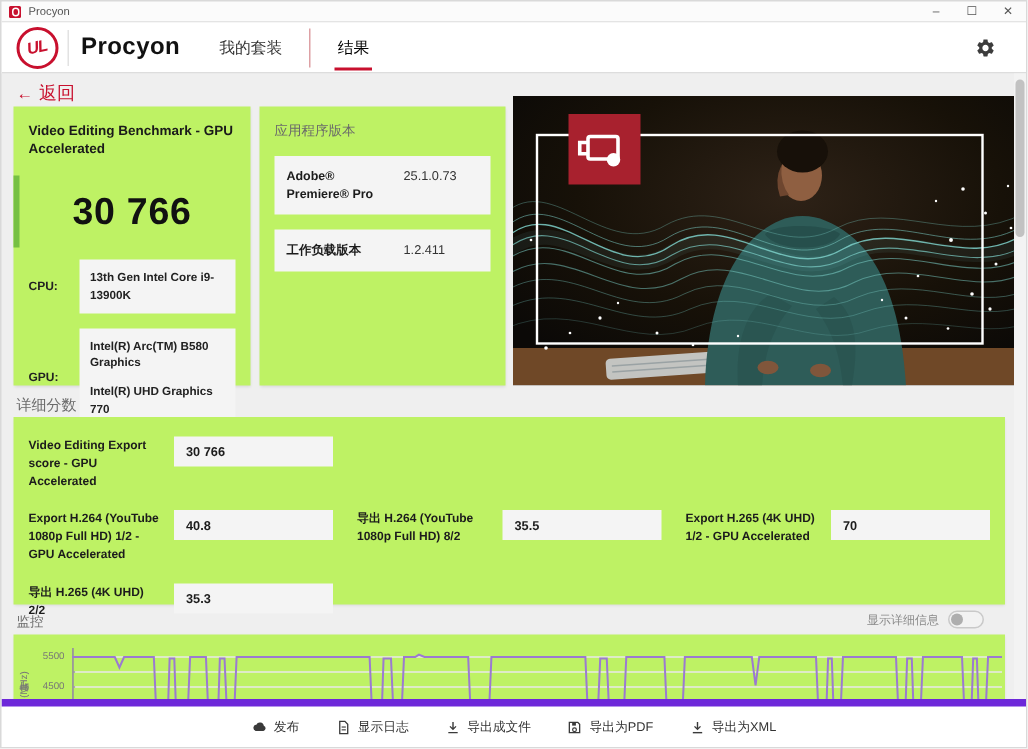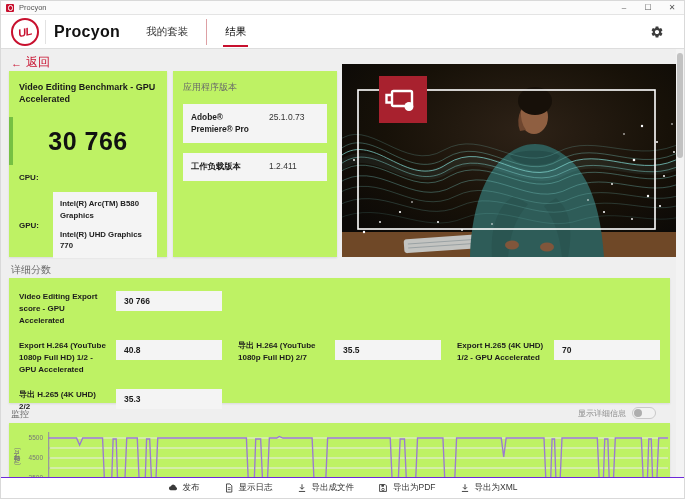--- a/index.html
+++ b/index.html
@@ -89,22 +89,22 @@
   .toggle-knob { position:absolute; left:1px; top:1px; width:8px; height:8px;
     background:#aeaeae; border-radius:50%; }
   .monitoring-card { left:8px; top:422px; width:661px; height:56px; overflow:hidden; }
   .y-axis-label { position:absolute; left:4px; top:12px; font-size:6.5px; color:#777;
     writing-mode:vertical-rl; transform:rotate(180deg); height:44px; text-align:center; }
   .ytick { position:absolute; left:0; width:34px; text-align:right; font-size:6.5px; color:#777; }
   .ytick-0 { top:11px; } .ytick-1 { top:31px; } .ytick-2 { top:51px; }
   .plot { position:absolute; left:39px; right:2px; top:6px; height:56px; }
   .plot svg { width:100%; height:56px; display:block; }
   
-  .footer { position:absolute; left:0; bottom:0; width:100%; height:21px; background:#fff;
-    border-top:1px solid #6d28d9; display:flex; align-items:center; justify-content:center; gap:24px; z-index:5; }
+  .footer { position:absolute; left:0; bottom:0; width:100%; height:32px; background:#fff;
+    border-top:5px solid #6d28d9; display:flex; align-items:center; justify-content:center; gap:24px; z-index:5; }
   .footer-btn { display:flex; align-items:center; gap:5px; background:none; border:none;
     font-family:inherit; font-size:8.5px; color:#333; cursor:pointer; }
   .footer-btn svg { width:10px; height:10px; fill:#3a3a3a; stroke:#3a3a3a; }
   
   .scrollbar-track { position:absolute; right:0; top:48px; width:8px; height:430px; background:#f3f3f3; }
   .scrollbar-thumb { position:absolute; right:1px; top:4px; width:6px; height:105px;
     background:#c2c2c2; border-radius:3px; cursor:pointer; }
 </style>
 </head>
 <body>
@@ -146,20 +146,21 @@
   </div>
 
   <div class="card score-card">
     <div class="score-title">Video Editing Benchmark - GPU Accelerated</div>
     <div class="score-row">
       <div class="green-bar"></div>
       <span class="score-value">30 766</span>
     </div>
     <div class="spec-row">
       <span class="spec-label">CPU:</span>
+      <div class="spec-box">13th Gen Intel Core i9-13900K</div>
     </div>
     <div class="spec-row">
       <span class="spec-label">GPU:</span>
       <div class="spec-box">
         <div class="gpu-line">Intel(R) Arc(TM) B580 Graphics</div>
         <div class="gpu-line">Intel(R) UHD Graphics 770</div>
       </div>
     </div>
   </div>
 
@@ -253,21 +254,21 @@
   <div class="card details-card">
     <div class="detail-cell cell-r1c1">
       <span class="detail-label">Video Editing Export score - GPU Accelerated</span>
       <span class="detail-value">30 766</span>
     </div>
     <div class="detail-cell cell-r2c1">
       <span class="detail-label">Export H.264 (YouTube 1080p Full HD) 1/2 - GPU Accelerated</span>
       <span class="detail-value">40.8</span>
     </div>
     <div class="detail-cell cell-r2c2">
-      <span class="detail-label">导出 H.264 (YouTube 1080p Full HD) 2/7</span>
+      <span class="detail-label">导出 H.264 (YouTube 1080p Full HD) 8/2</span>
       <span class="detail-value">35.5</span>
     </div>
     <div class="detail-cell cell-r2c3">
       <span class="detail-label">Export H.265 (4K UHD) 1/2 - GPU Accelerated</span>
       <span class="detail-value">70</span>
     </div>
     <div class="detail-cell cell-r3c1">
       <span class="detail-label">导出 H.265 (4K UHD) 2/2</span>
       <span class="detail-value">35.3</span>
     </div>

